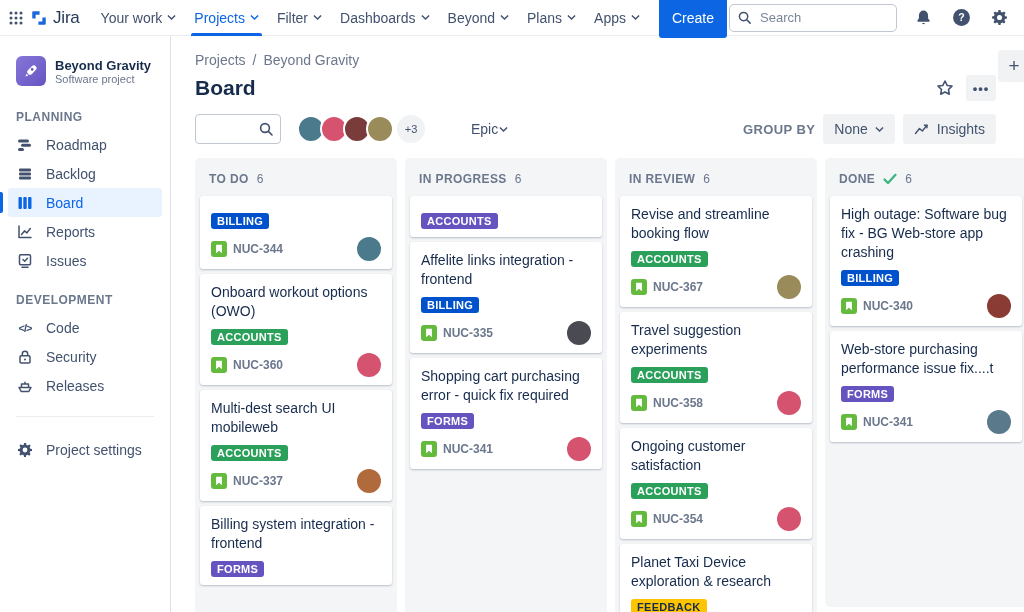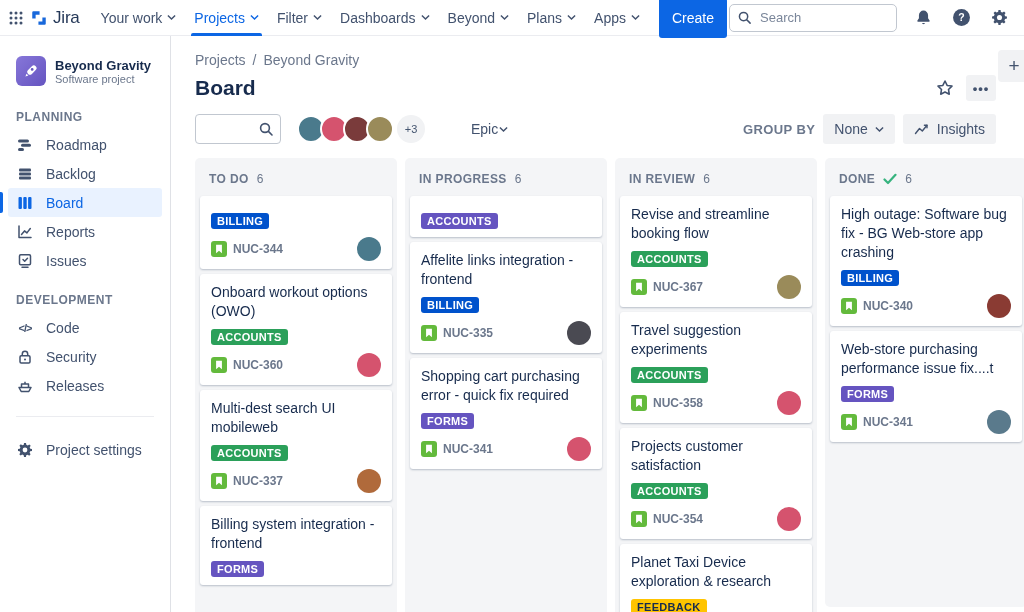--- a/index.html
+++ b/index.html
@@ -507,21 +507,21 @@
         <svg width="10" height="10" viewBox="0 0 12 12" fill="#fff">
                     <path d="M2.5 1h7v10L6 8.2 2.5 11z"></path>
                   </svg>
       </span>
       <span class="card-key">NUC-358</span>
       <span class="card-avatar face" style="background: rgb(213, 83, 110);"></span>
     </div>
   </article>
 
   <article class="card">
-    <div class="card-title">Projects customer satisfaction</div>
+    <div class="card-title">Ongoing customer satisfaction</div>
     <span class="card-label" style="background: rgb(43, 160, 90); color: rgb(255, 255, 255);">ACCOUNTS</span>
     <div class="card-foot">
       <span class="story-icon">
         <svg width="10" height="10" viewBox="0 0 12 12" fill="#fff">
                     <path d="M2.5 1h7v10L6 8.2 2.5 11z"></path>
                   </svg>
       </span>
       <span class="card-key">NUC-354</span>
       <span class="card-avatar face" style="background: rgb(213, 83, 110);"></span>
     </div>

